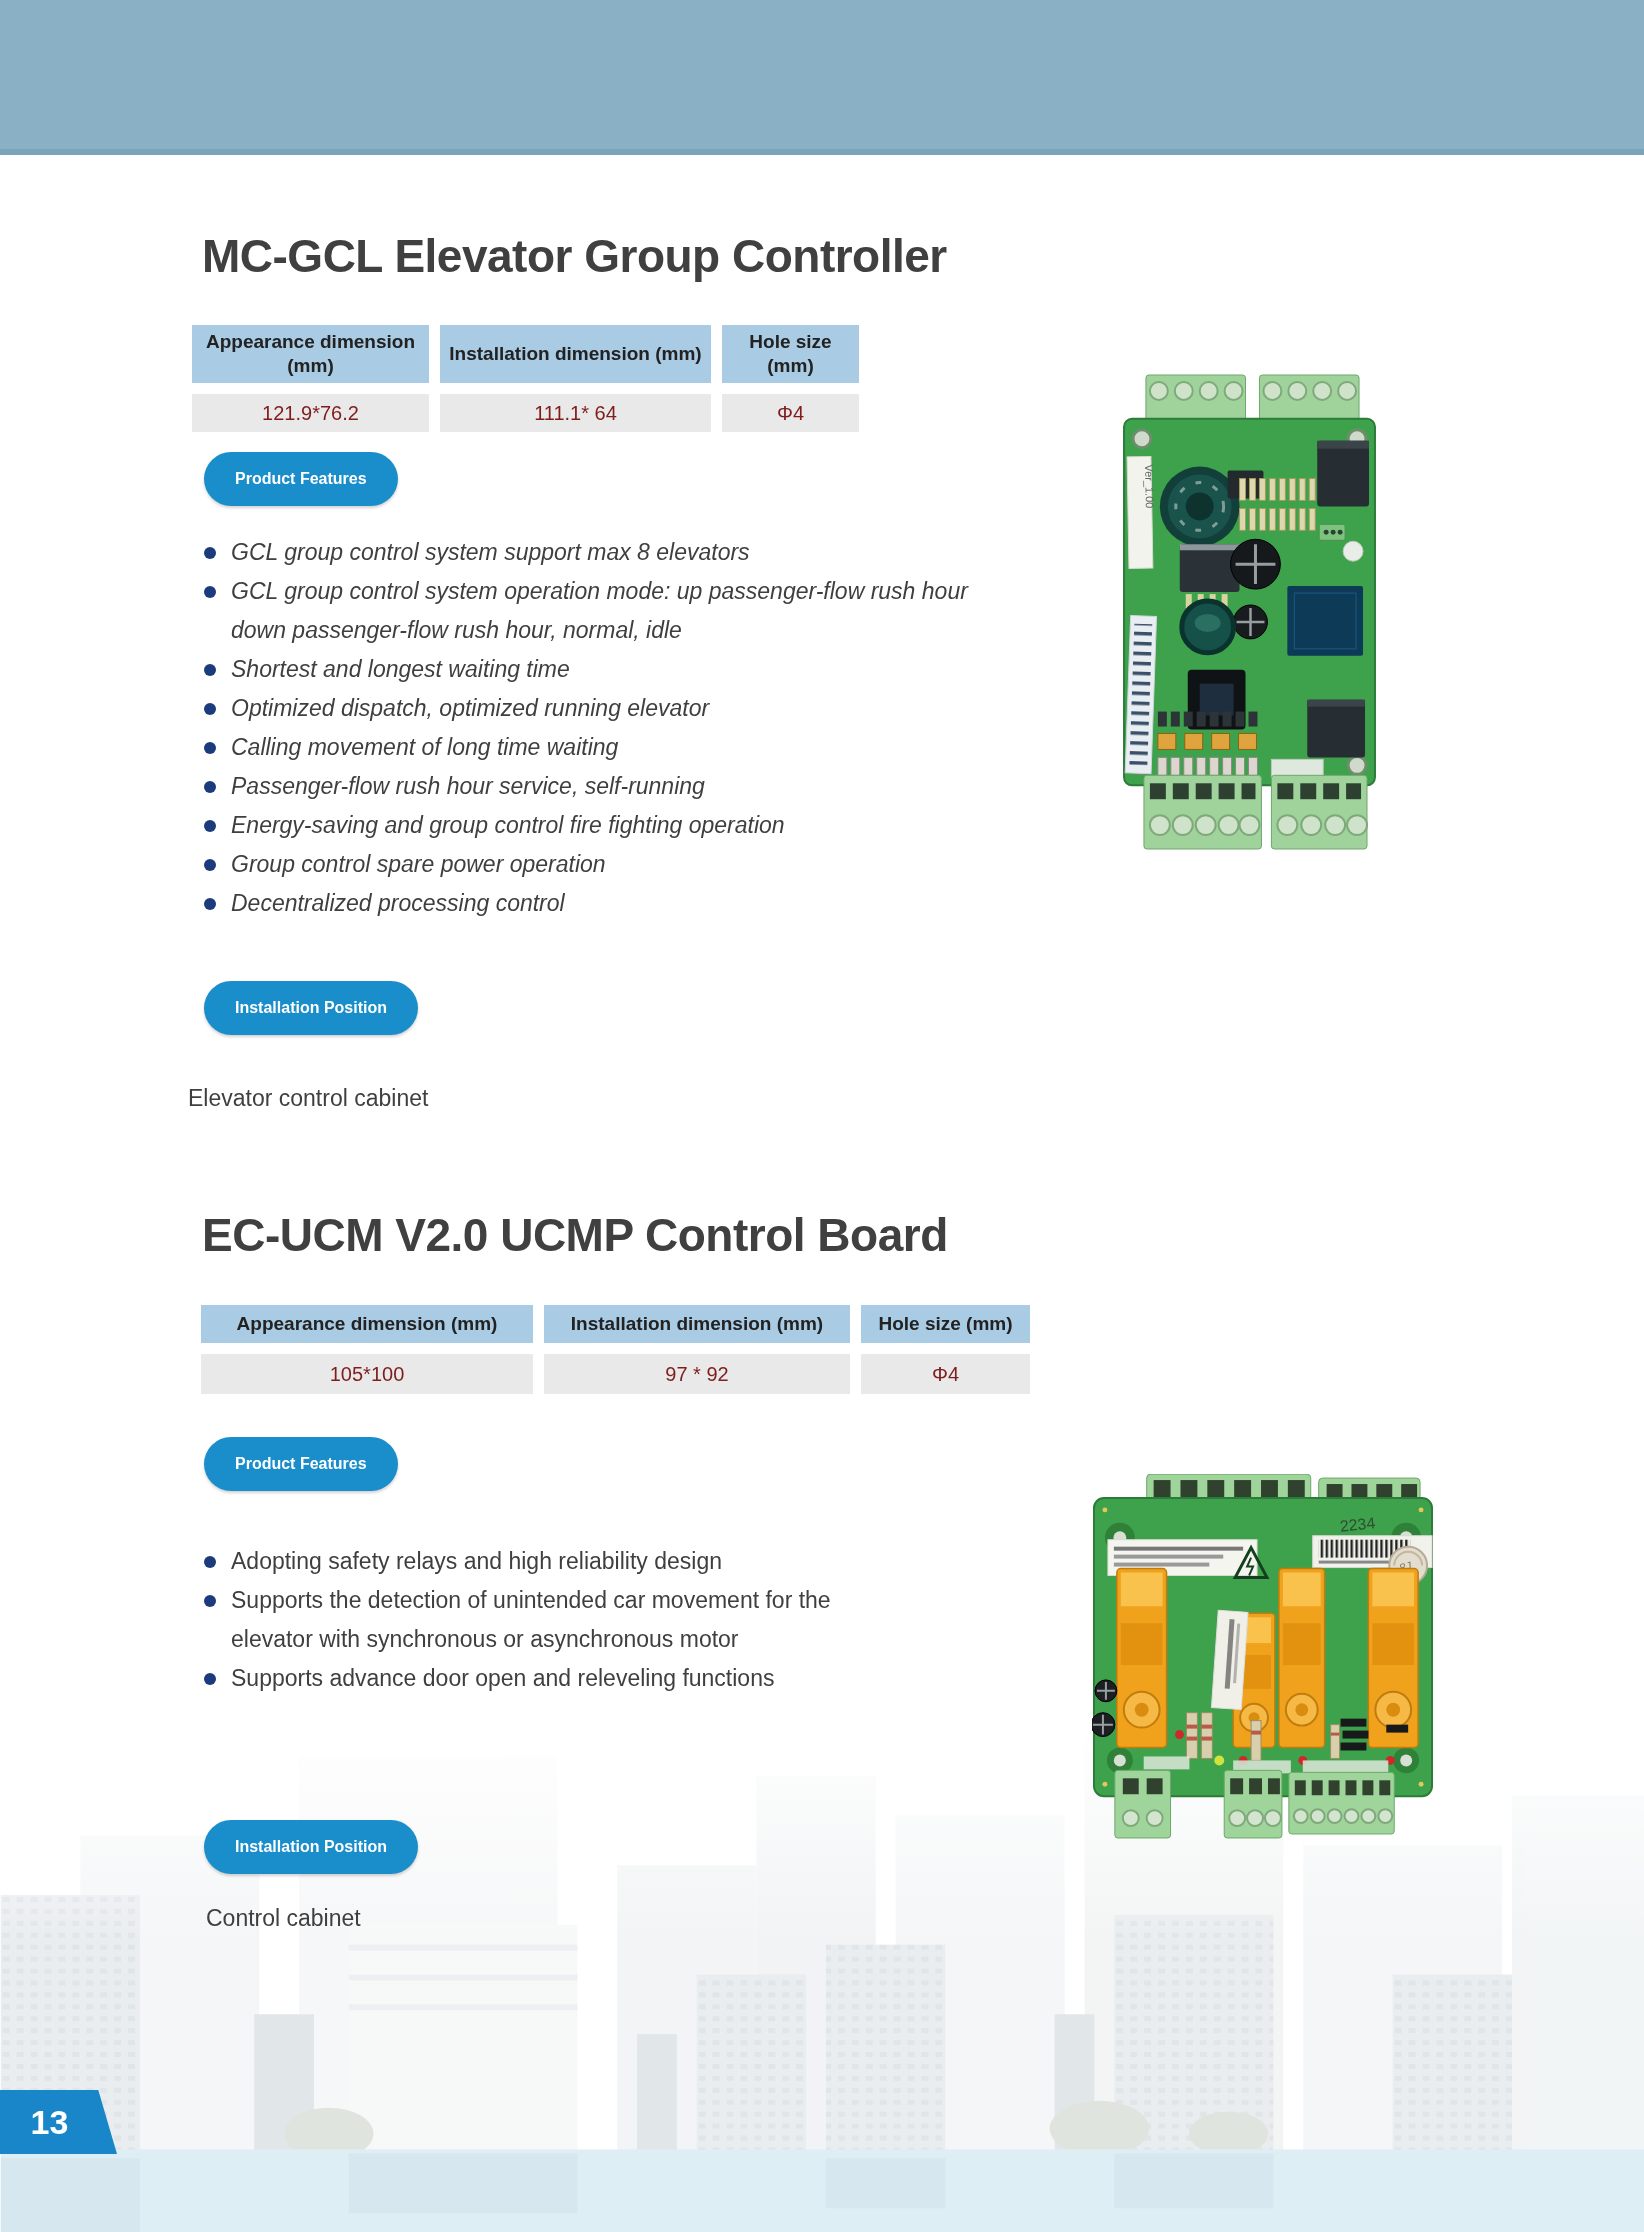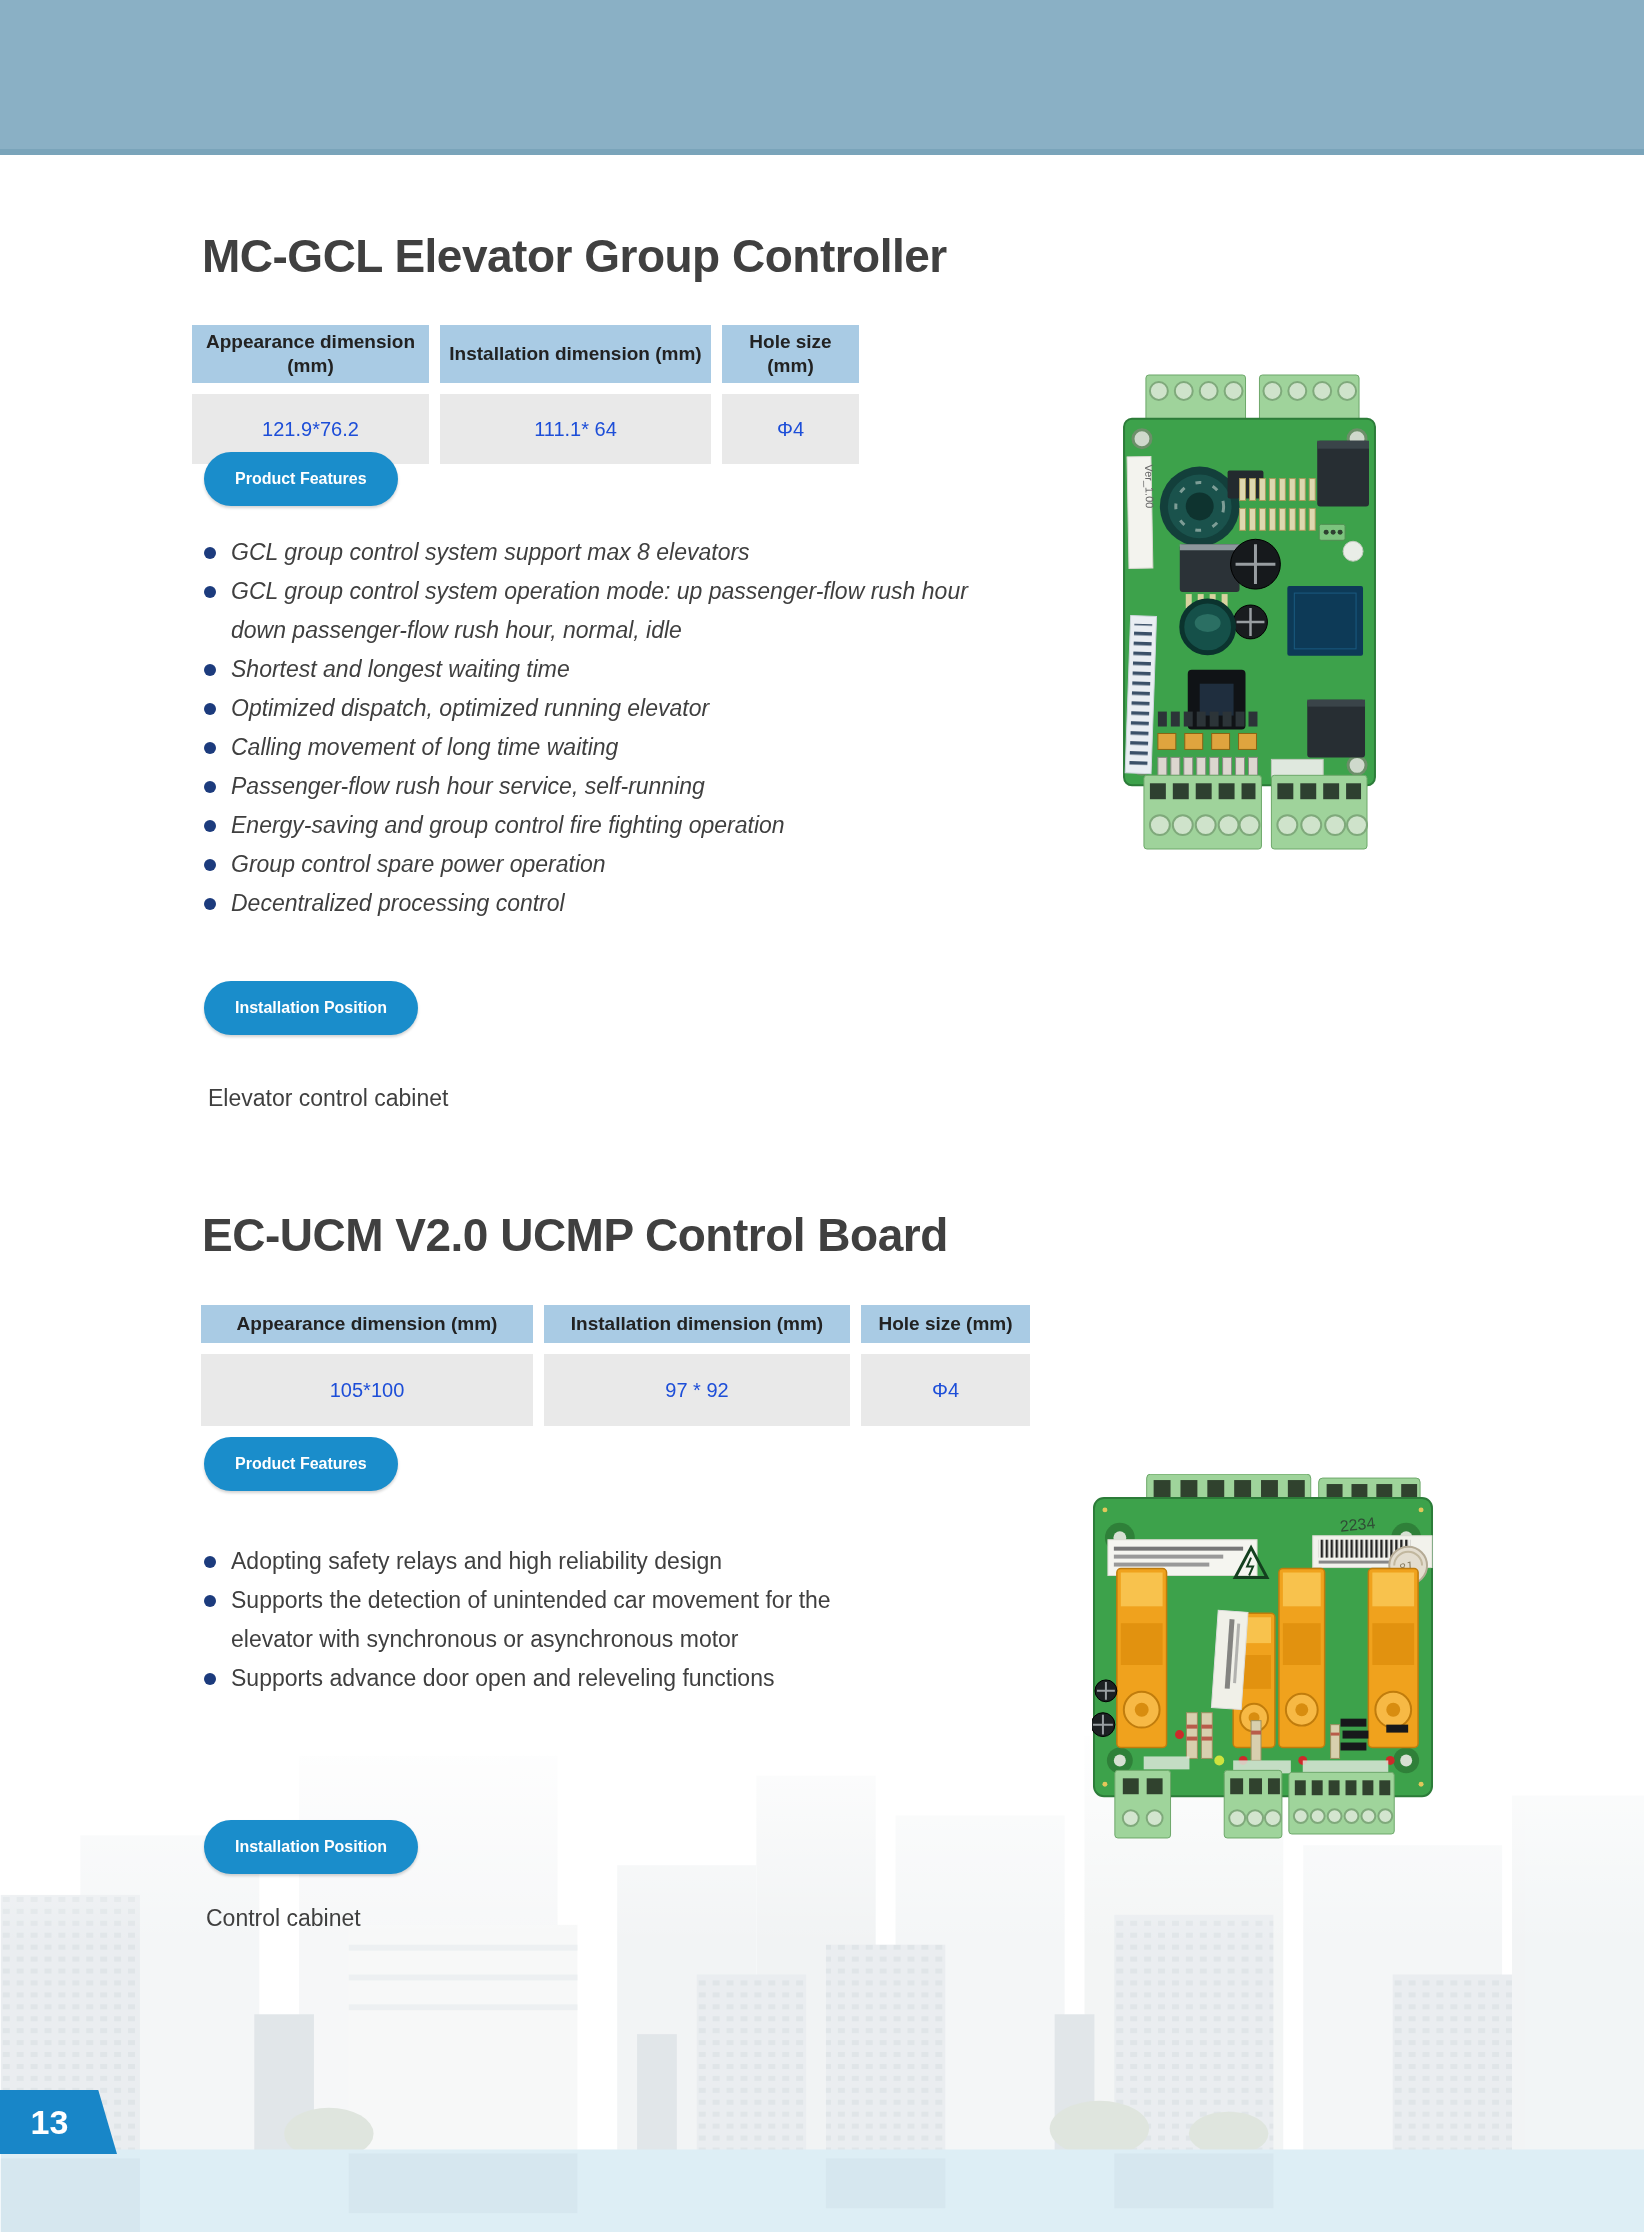--- a/index.html
+++ b/index.html
@@ -8,41 +8,41 @@
   .top-band{position:absolute;left:0;top:0;width:1645px;height:149px;background:#8ab0c5;
             border-bottom:6px solid #7aa4ba;}
   .city{position:absolute;left:0;bottom:0;width:1645px;height:517px;}
   .product-title{position:absolute;font-size:46px;font-weight:bold;color:#404040;letter-spacing:-0.5px;white-space:nowrap;margin-top:8px;}
   .t1{left:202px;top:221px;}
   .t2{left:202px;top:1200px;}
   .spec-table{position:absolute;display:grid;gap:11px;background:#ffffff;border-radius:14px;}
   .spec-table .th{background:#a9cbe4;display:flex;align-items:center;justify-content:center;
                   text-align:center;font-weight:bold;font-size:19px;line-height:1.25;color:#222;padding:0 4px;}
   .spec-table .td{background:#e9e9e9;display:flex;align-items:center;justify-content:center;
-                  text-align:center;font-size:20px;color:#1d4ed8;padding:16px 4px;}
+                  text-align:center;font-size:20px;color:#7f1d1d;padding:0 4px;}
   .table-1{left:192px;top:325px;grid-template-columns:237px 271px 137px;}
   .table-1 .th{height:58px;}
   .table-1 .td{height:38px;}
   .table-2{left:201px;top:1305px;grid-template-columns:332px 306px 169px;}
   .table-2 .th{height:38px;}
   .table-2 .td{height:40px;}
   .pill{position:absolute;display:inline-flex;align-items:center;height:54px;padding:0 31px;
         border-radius:28px;background:#1a8dcb;color:#ffffff;font-size:16px;font-weight:bold;
         box-shadow:0 2px 3px rgba(0,0,0,0.18);white-space:nowrap;}
   .pill-f1{left:204px;top:452px;}
   .pill-i1{left:204px;top:981px;}
   .pill-f2{left:204px;top:1437px;}
   .pill-i2{left:204px;top:1820px;}
   .features{position:absolute;list-style:none;margin:0;padding:0;}
   .features li{position:relative;padding-left:27px;font-size:23px;line-height:39px;color:#3f3f3f;}
   .features .dot{position:absolute;left:0;top:14px;width:12px;height:12px;border-radius:50%;background:#1c3b7d;}
   .list-1{left:204px;top:533px;width:796px;font-style:italic;}
   .list-2{left:204px;top:1542px;width:647px;}
   .inst-text{position:absolute;font-size:23px;color:#3f3f3f;white-space:nowrap;}
-  .it1{left:208px;top:1085px;}
+  .it1{left:188px;top:1085px;}
   .it2{left:206px;top:1905px;}
   .board{position:absolute;}
   .b1{left:1122px;top:373px;}
   .b2{left:1092px;top:1474px;}
   .page-tab{position:absolute;left:0;top:2090px;width:117px;height:64px;background:#1886c8;
             clip-path:polygon(0 0,84% 0,100% 100%,0 100%);display:flex;align-items:center;
             justify-content:center;padding-right:18px;box-sizing:border-box;}
   .page-tab span{color:#ffffff;font-size:34px;font-weight:bold;}
 </style>
 </head>

